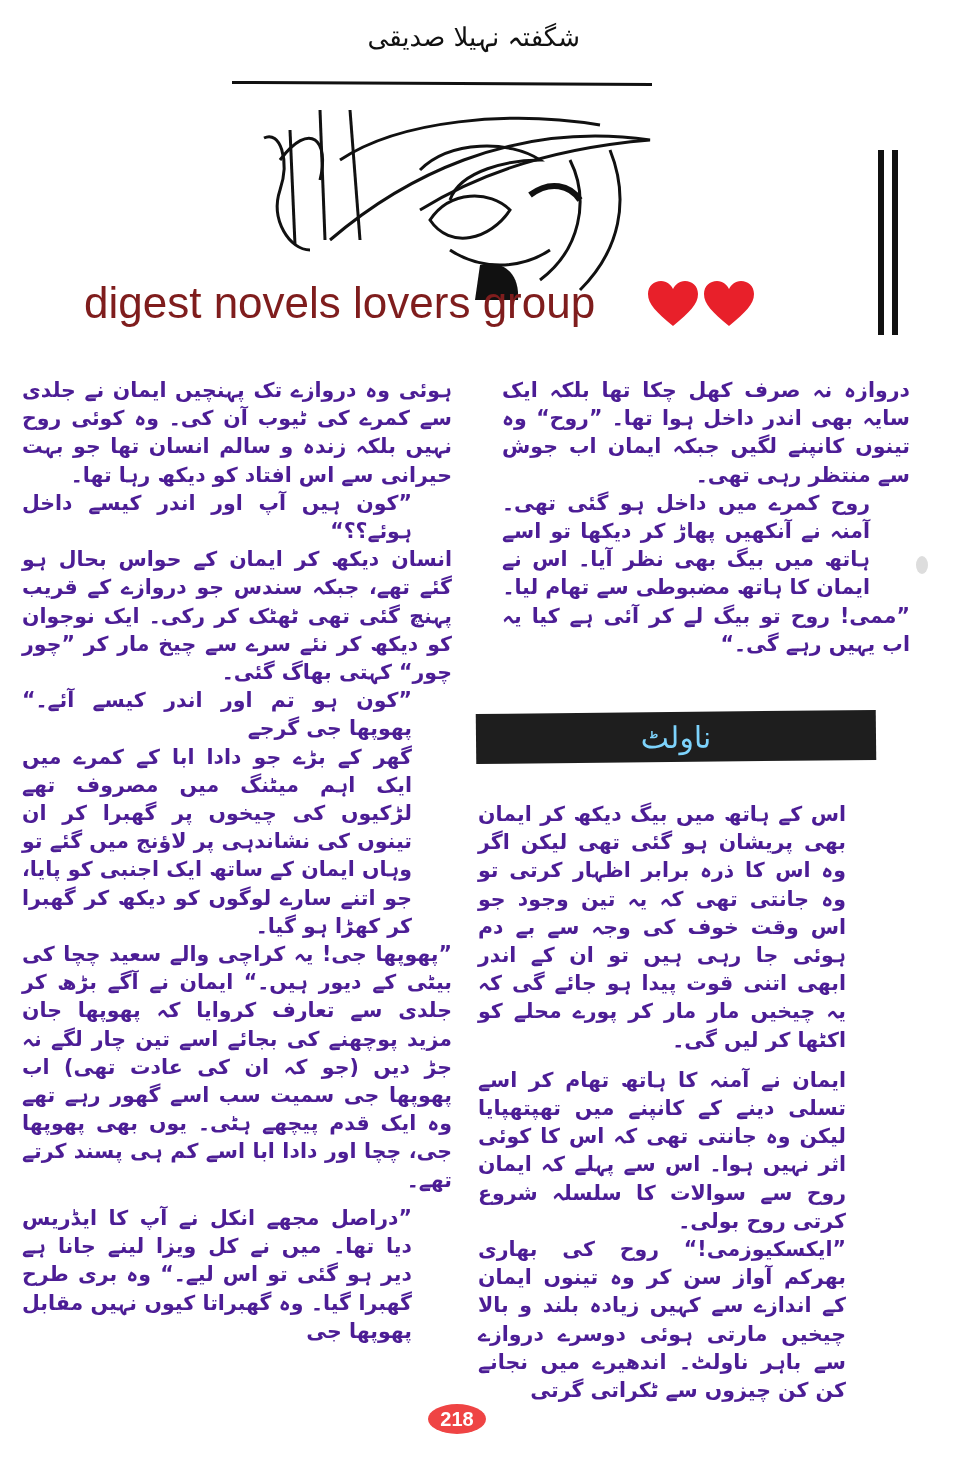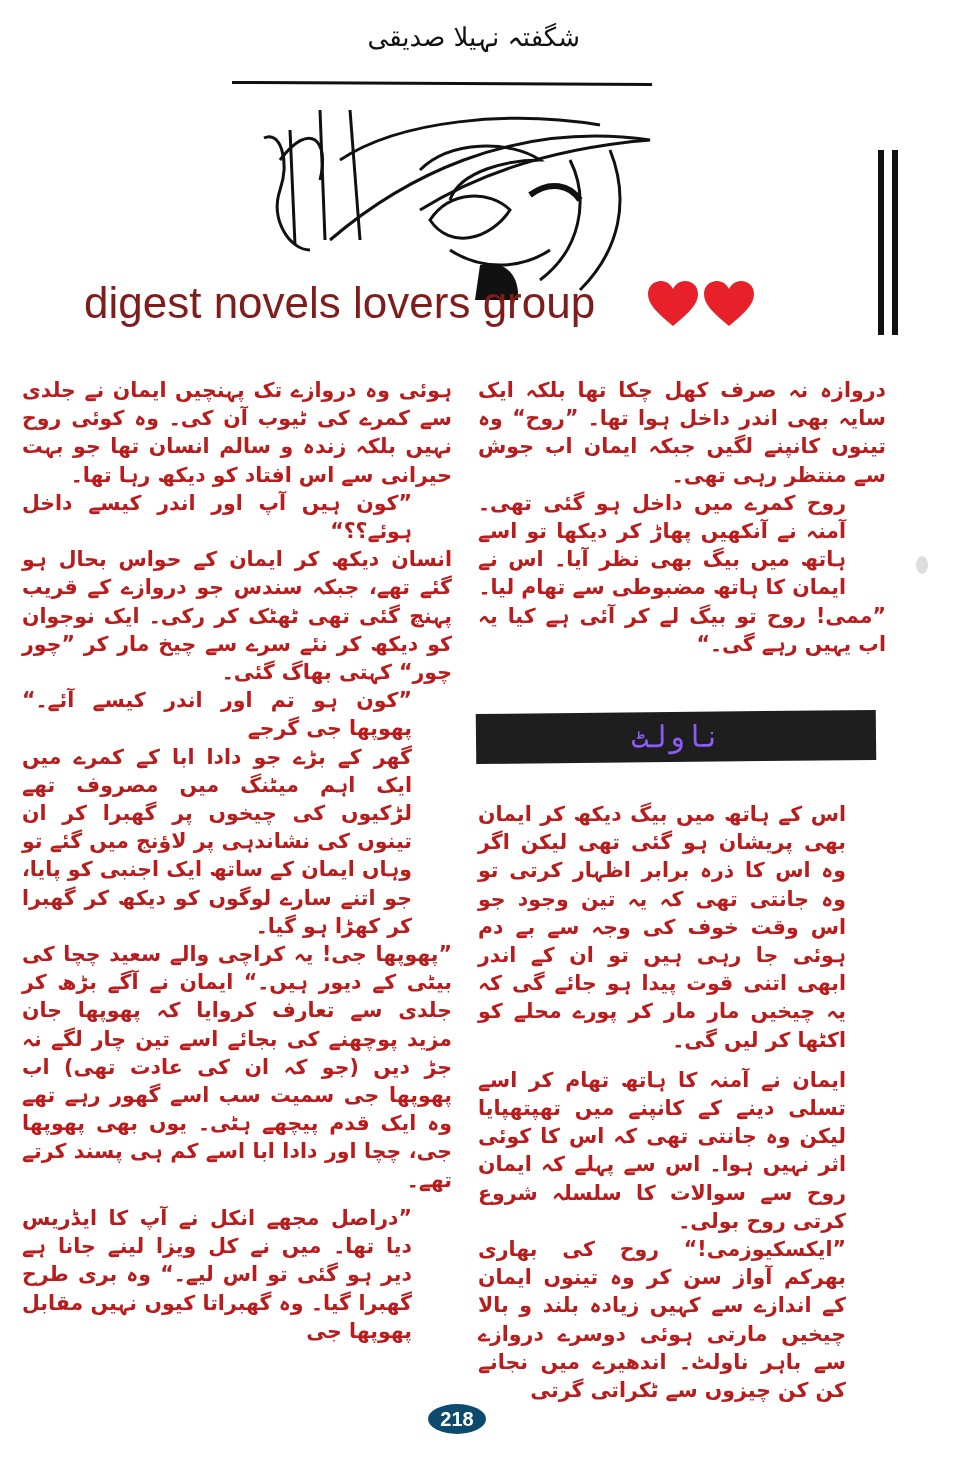--- a/index.html
+++ b/index.html
@@ -20,37 +20,37 @@
   .watermark {
     position: absolute; top: 278px; left: 84px; font-family: "Liberation Sans", sans-serif;
     font-size: 44px; color: #7f1d1d; letter-spacing: 0px; white-space: nowrap;
   }
   .hearts { position: absolute; top: 280px; left: 646px; display: flex; gap: 2px; }
   .heart { width: 54px; height: 50px; }
   .vrules { position: absolute; top: 150px; left: 876px; width: 30px; height: 185px; }
   .vrule { position: absolute; top: 0; width: 6px; height: 185px; background: #111; }
   .col {
     position: absolute; direction: rtl; text-align: justify; font-family: "DejaVu Sans", sans-serif;
-    font-size: 20.5px; line-height: 28.2px; color: #b91c1c; font-weight: bold;
+    font-size: 20.5px; line-height: 28.2px; color: #4c1d95; font-weight: bold;
   }
   .col p { margin: 0; text-indent: 0; }
   .col p.indent { padding-right: 40px; }
-  .col-right { left: 478px; width: 408px; top: 376px; }
+  .col-right { left: 502px; width: 408px; top: 376px; }
   .col-left { left: 22px; width: 430px; top: 376px; }
   .col-right-2 { left: 478px; width: 408px; top: 800px; }
   .section-banner {
     position: absolute; top: 712px; left: 476px; width: 400px; height: 50px; background: #1e1e1e;
     display: flex; align-items: center; justify-content: center; transform: rotate(-0.6deg);
   }
   .section-banner span {
-    color: #8b5cf6; font-family: Liberation Mono, monospace; font-size: 30px; direction: rtl; text-align: center;
+    color: #7dd3fc; font-family: Liberation Serif, serif; font-size: 30px; direction: rtl; text-align: center;
   }
   .page-number {
     position: absolute; top: 1404px; left: 428px; width: 58px; height: 30px; border-radius: 50%;
-    background: #0c4a6e; color: #fff; display: flex; align-items: center; justify-content: center;
+    background: #ef4444; color: #fff; display: flex; align-items: center; justify-content: center;
     font-family: "Liberation Sans", sans-serif; font-weight: bold; font-size: 20px;
   }
   .speck { position: absolute; width: 12px; height: 18px; background: #ddd; border-radius: 50%; top: 556px; left: 916px; }
 </style>
 </head>
 <body>
 
 <div class="page">
 
   <div class="author">شگفتہ نہیلا صدیقی</div>

